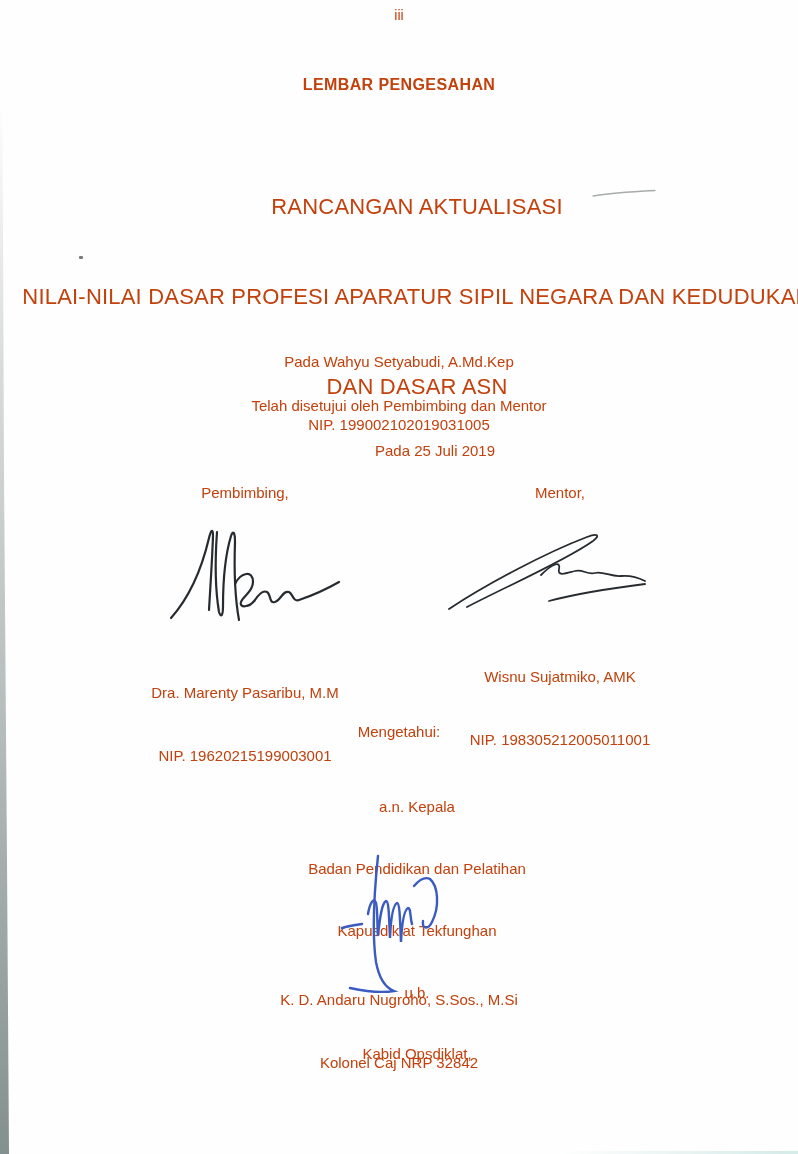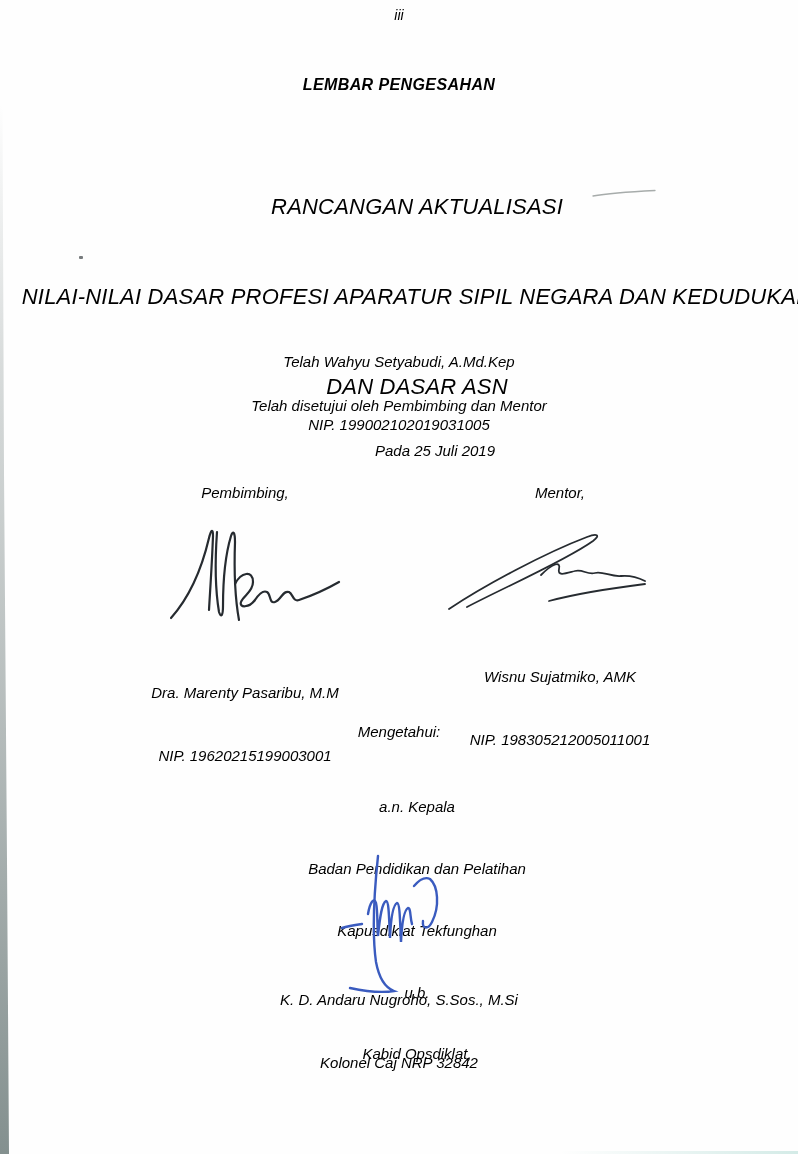--- a/index.html
+++ b/index.html
@@ -1,18 +1,18 @@
 <!DOCTYPE html>
 <html><head>
 <meta charset="utf-8">
 <style>
   html,body{margin:0;padding:0;background:#ffffff;}
   .page{
     position:relative;width:798px;height:1154px;background:#fefefe;overflow:hidden;
-    font-family:"Liberation Sans",sans-serif;color:#000000;font-style:italic;
+    font-family:"Liberation Sans",sans-serif;color:#c2410c;
   }
   .t{position:absolute;left:0;width:798px;text-align:center;white-space:pre;}
   .fs14{font-size:14px;}
   .fs15{font-size:15px;line-height:20px;}
   .heading{font-weight:bold;font-size:16px;letter-spacing:.4px;}
   .title-block{line-height:30px;font-size:22px;letter-spacing:.2px;margin-left:18px;}
   .col{position:absolute;text-align:center;white-space:pre;font-size:15px;line-height:21px;}
   .name-block{line-height:21px;}
   .ack-block{line-height:20.6px;margin-left:18px;}
   .sig{position:absolute;}
@@ -51,21 +51,21 @@
 
   <div class="t heading" style="top:76px;">LEMBAR PENGESAHAN</div>
 
   <div class="t title-block" style="top:132px;">
     <div>RANCANGAN AKTUALISASI</div>
     <div>NILAI-NILAI DASAR PROFESI APARATUR SIPIL NEGARA DAN KEDUDUKAN</div>
     <div>DAN DASAR ASN</div>
   </div>
 
   <div class="t fs15 name-block" style="top:309px;">
-    <div>Telah Wahyu Setyabudi, A.Md.Kep</div>
+    <div>Pada Wahyu Setyabudi, A.Md.Kep</div>
     <div>NIP. 199002102019031005</div>
   </div>
 
   <div class="t fs15" style="top:396px;">Telah disetujui oleh Pembimbing dan Mentor</div>
   <div class="t fs15" style="top:441px;padding-left:36px;">Pada 25 Juli 2019</div>
 
   <div class="col" style="left:430px;top:482px;width:260px;">Mentor,</div>
   <div class="col" style="left:120px;top:482px;width:250px;">Pembimbing,</div>
 
   <div class="sig" style="left:165px;top:512px;">

